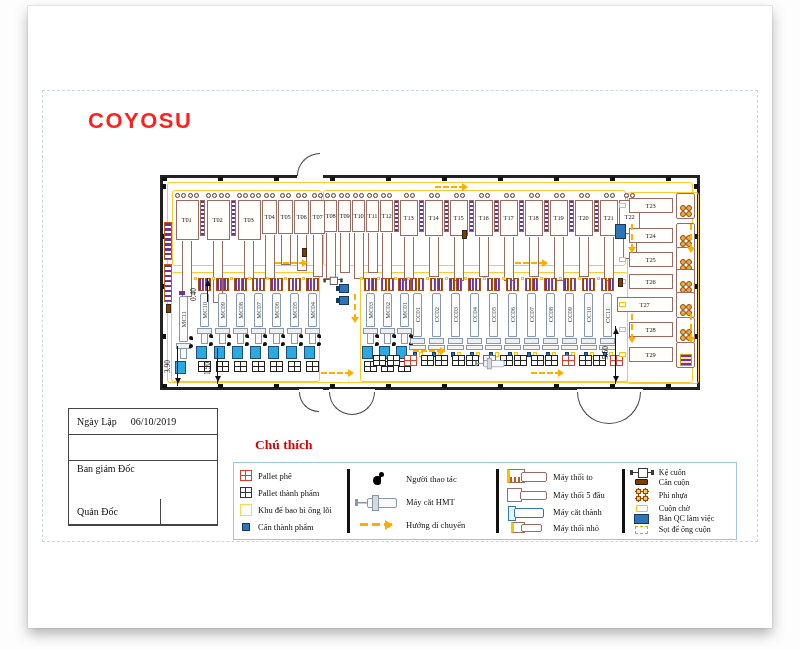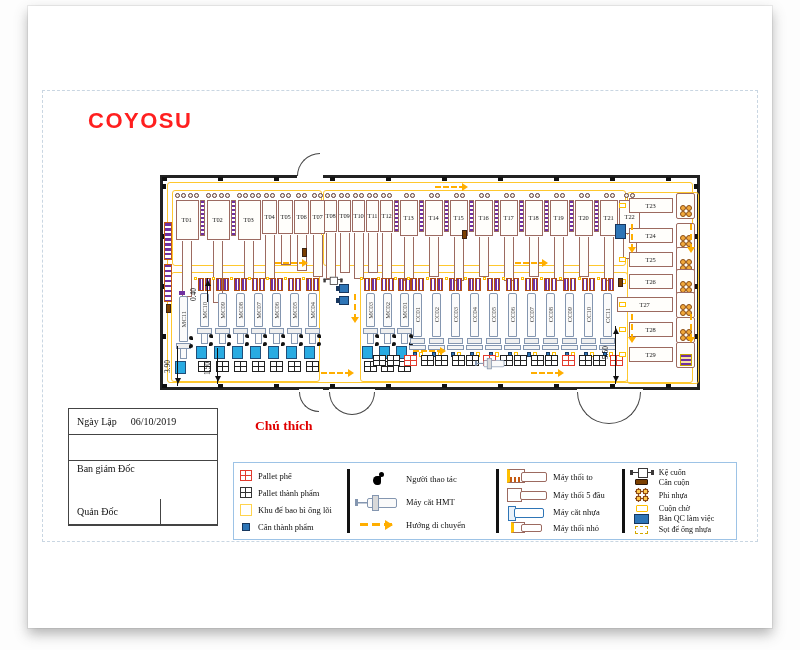--- a/index.html
+++ b/index.html
@@ -100,21 +100,21 @@
 
 
 .itable{position:absolute;left:40px;top:402px;width:150px;height:118px;border:1.2px solid #444;background:#fff;font:10px "Liberation Serif",serif;color:#111;display:flex;flex-direction:column}
 .irow{display:flex;border-bottom:1px solid #444;height:26px;align-items:center}
 .irow.r4{border-bottom:none;flex:1;align-items:flex-start}
 .ilabel{padding:2px 4px 2px 8px;white-space:nowrap}
 .ival{padding:2px 0 2px 10px}
 .irow.mid .ilabel{width:92px;border-right:1px solid #444;height:100%;display:flex;align-items:center}
 
 
-.ltitle{position:absolute;left:227px;top:412px;font:bold 13.5px "Liberation Serif",serif;color:#e00000}
+.ltitle{position:absolute;left:227px;top:431px;font:bold 13.5px "Liberation Serif",serif;color:#e00000}
 .lbox{position:absolute;left:205px;top:456px;width:504px;height:78px;border:1px solid #9dc3e6;background:#fff;display:flex;align-items:stretch;padding:3px 2px}
 .lcol{display:flex;flex-direction:column;justify-content:space-around;padding:1px 2px}
 .lcol.c0{width:112px}.lcol.c1{width:146px}.lcol.c2{width:122px}.lcol.c3{width:110px}
 .ldiv{width:3px;background:#111;margin:3px 2px}
 .lrow{display:flex;align-items:center;gap:4px}
 .llabel{font:8.5px "Liberation Serif",serif;color:#111;white-space:nowrap}
 .lcol.c3 .llabel{font-size:8px}
 .lic{display:flex;justify-content:center;align-items:center;flex:0 0 auto}
 .lcol.c0 .lic{width:16px}.lcol.c1 .lic{width:48px}.lcol.c2 .lic{width:46px}.lcol.c3 .lic{width:26px}
 
@@ -1057,21 +1057,21 @@
           <div class="lrow">
             <div class="lic">
               <div class="ic-blow-two"></div>
             </div>
             <span class="llabel">Máy thổi 5 đầu</span>
           </div>
           <div class="lrow">
             <div class="lic">
               <div class="ic-cut-roll"></div>
             </div>
-            <span class="llabel">Máy cắt nhựa</span>
+            <span class="llabel">Máy cắt thành</span>
           </div>
           <div class="lrow">
             <div class="lic">
               <div class="ic-blow-small"></div>
             </div>
             <span class="llabel">Máy thổi nhỏ</span>
           </div>
         </div>
         <div class="ldiv"></div>
         <div class="lcol c3">
@@ -1102,18 +1102,18 @@
           <div class="lrow">
             <div class="lic">
               <div class="ic-qc-table"></div>
             </div>
             <span class="llabel">Bàn QC làm việc</span>
           </div>
           <div class="lrow">
             <div class="lic">
               <div class="ic-basket"></div>
             </div>
-            <span class="llabel">Sọt để ống nhựa</span>
+            <span class="llabel">Sọt để ống cuộn</span>
           </div>
         </div>
       </div>
   </div>
 </div>
 
 </body></html>

